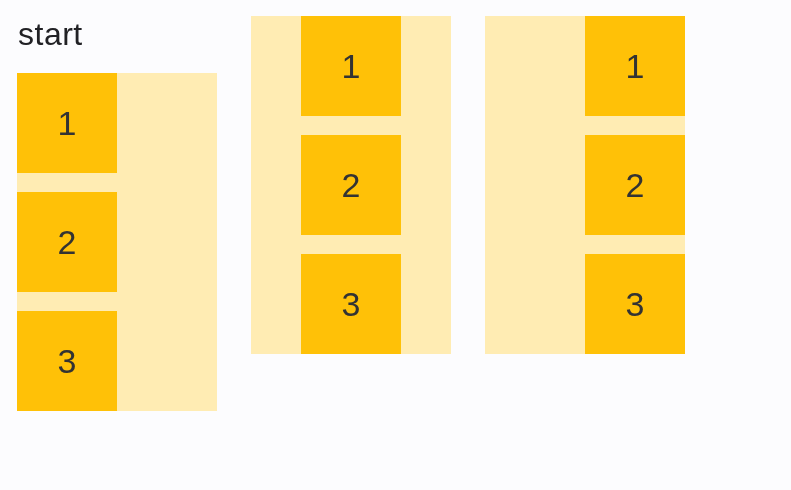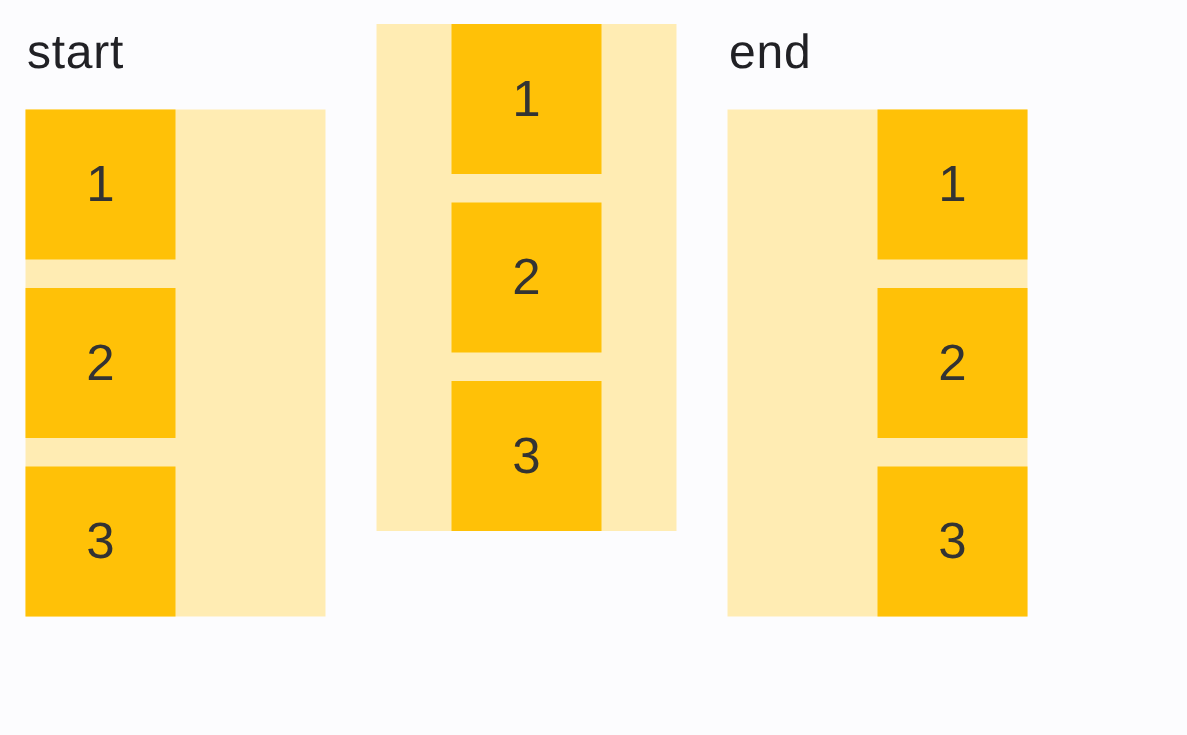--- a/index.html
+++ b/index.html
@@ -76,21 +76,20 @@
 
   <section class="group">
     <div class="container align-center">
       <div class="item">1</div>
       <div class="item">2</div>
       <div class="item">3</div>
     </div>
   </section>
 
   <section class="group">
-    <h2 class="label">end</h2>
     <div class="container align-end">
       <div class="item">1</div>
       <div class="item">2</div>
       <div class="item">3</div>
     </div>
   </section>
 
 </main>
 
 </body></html>

